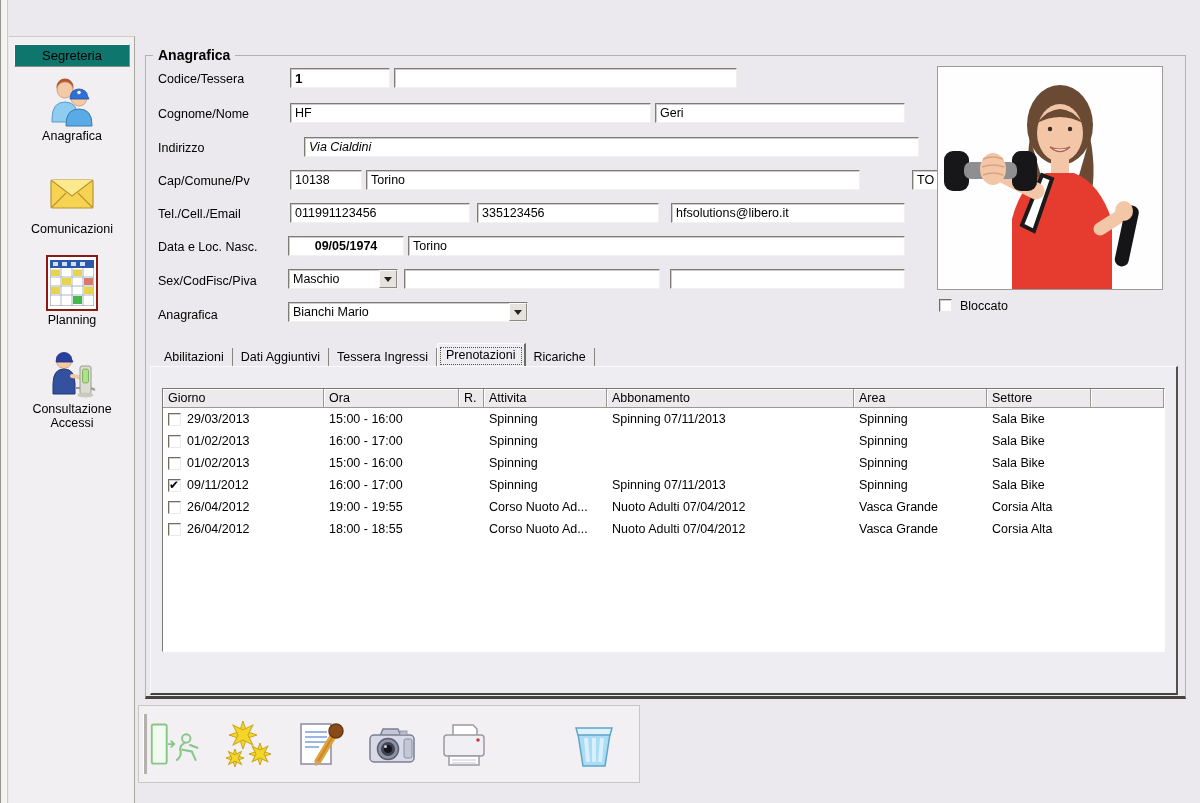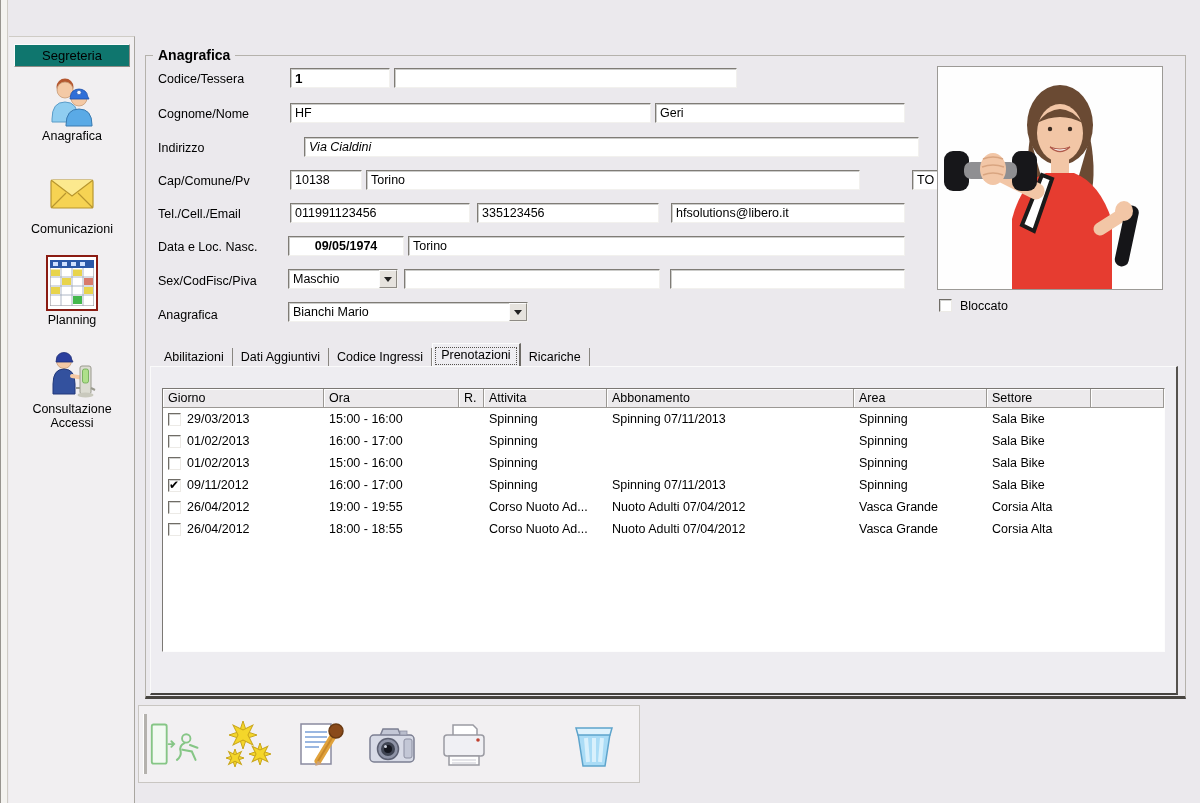--- a/index.html
+++ b/index.html
@@ -244,21 +244,21 @@
   </div>
 
   
   <span class="abs checkbox" style="left:939px;top:299px"></span>
   <span class="abs" style="left:960px;top:299px">Bloccato</span>
 
   
   <div class="abs tabs">
     <div class="tab">Abilitazioni</div>
     <div class="tab">Dati Aggiuntivi</div>
-    <div class="tab">Codice Ingressi</div>
+    <div class="tab">Tessera Ingressi</div>
     <div class="tab selected">Prenotazioni</div>
     <div class="tab">Ricariche</div>
   </div>
 
   <div class="abs tabpanel"></div>
 
   
   <div class="abs listview">
     <div class="lv-header">
       <div class="lv-hcell c0">Giorno</div>

